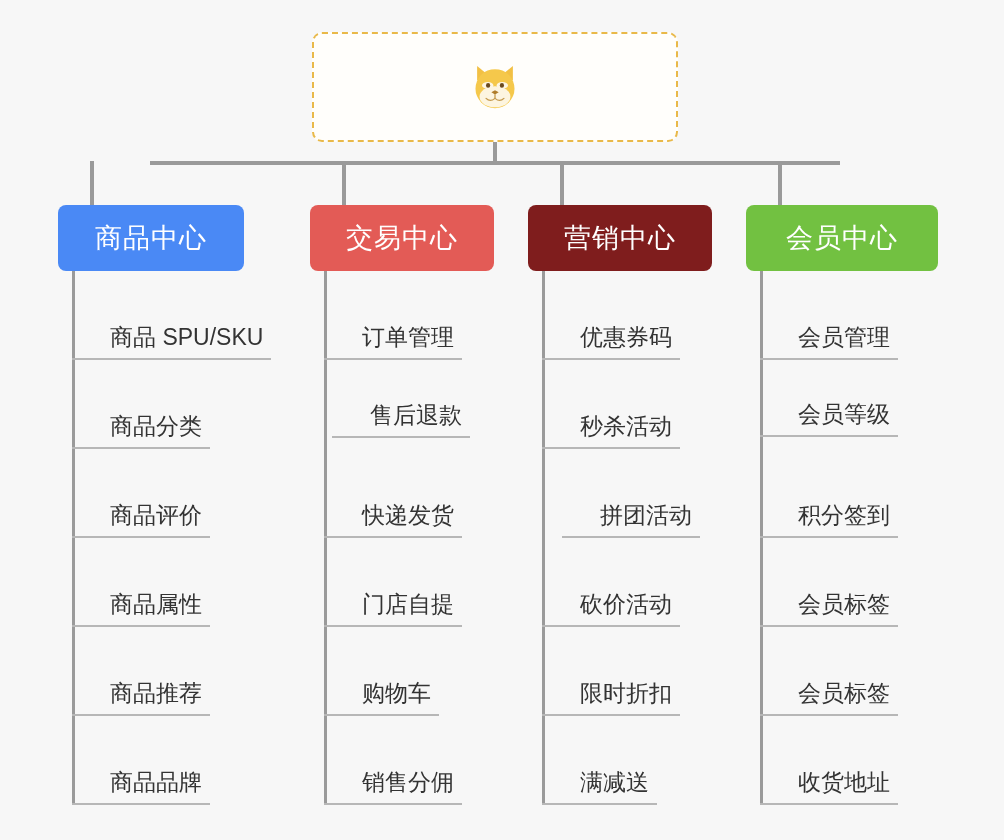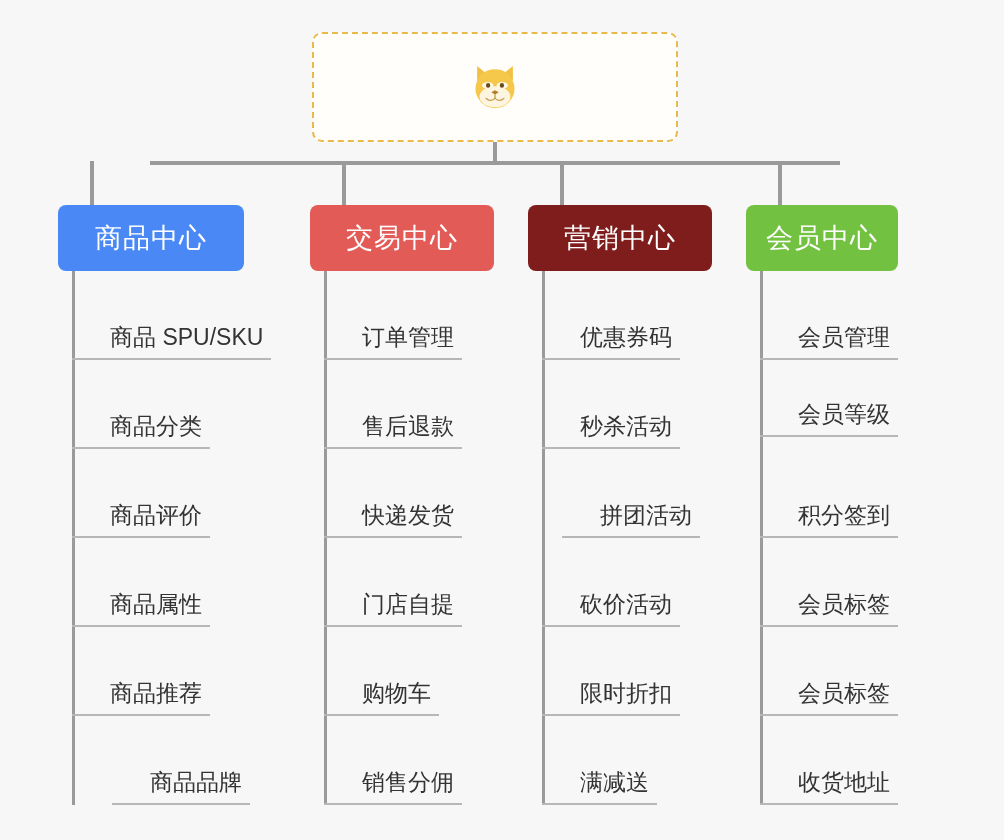--- a/index.html
+++ b/index.html
@@ -159,34 +159,34 @@
       </div>
       <div class="leaf" style="top: 178px;">
         <span class="leaf-label">商品评价</span>
       </div>
       <div class="leaf" style="top: 267px;">
         <span class="leaf-label">商品属性</span>
       </div>
       <div class="leaf" style="top: 356px;">
         <span class="leaf-label">商品推荐</span>
       </div>
-      <div class="leaf" style="top: 445px; padding-left: 40px;">
+      <div class="leaf" style="top: 445px;">
         <span class="leaf-label">商品品牌</span>
       </div>
     </div>
     <div class="conn conn-drop" style="left: 342px;"></div>
     <div class="cat-header" style="left: 310px; width: 184px; background: rgb(227, 91, 86);">
       <span>交易中心</span>
     </div>
     <div class="column" style="left: 324px; height: 534px;">
       <div class="col-spine" style="height: 534px;"></div>
       <div class="leaf" style="top: 0px;">
         <span class="leaf-label">订单管理</span>
       </div>
-      <div class="leaf" style="top: 89px;">
+      <div class="leaf" style="top: 78px; margin-left: 8px;">
         <span class="leaf-label">售后退款</span>
       </div>
       <div class="leaf" style="top: 178px;">
         <span class="leaf-label">快递发货</span>
       </div>
       <div class="leaf" style="top: 267px;">
         <span class="leaf-label">门店自提</span>
       </div>
       <div class="leaf" style="top: 356px;">
         <span class="leaf-label">购物车</span>
@@ -214,21 +214,21 @@
         <span class="leaf-label">砍价活动</span>
       </div>
       <div class="leaf" style="top: 356px;">
         <span class="leaf-label">限时折扣</span>
       </div>
       <div class="leaf" style="top: 445px;">
         <span class="leaf-label">满减送</span>
       </div>
     </div>
     <div class="conn conn-drop" style="left: 778px;"></div>
-    <div class="cat-header" style="left: 746px; width: 152px; background: rgb(114, 193, 65);">
+    <div class="cat-header" style="left: 746px; width: 192px; background: rgb(114, 193, 65);">
       <span>会员中心</span>
     </div>
     <div class="column" style="left: 760px; height: 534px;">
       <div class="col-spine" style="height: 534px;"></div>
       <div class="leaf" style="top: 0px;">
         <span class="leaf-label">会员管理</span>
       </div>
       <div class="leaf" style="top: 77px;">
         <span class="leaf-label">会员等级</span>
       </div>

